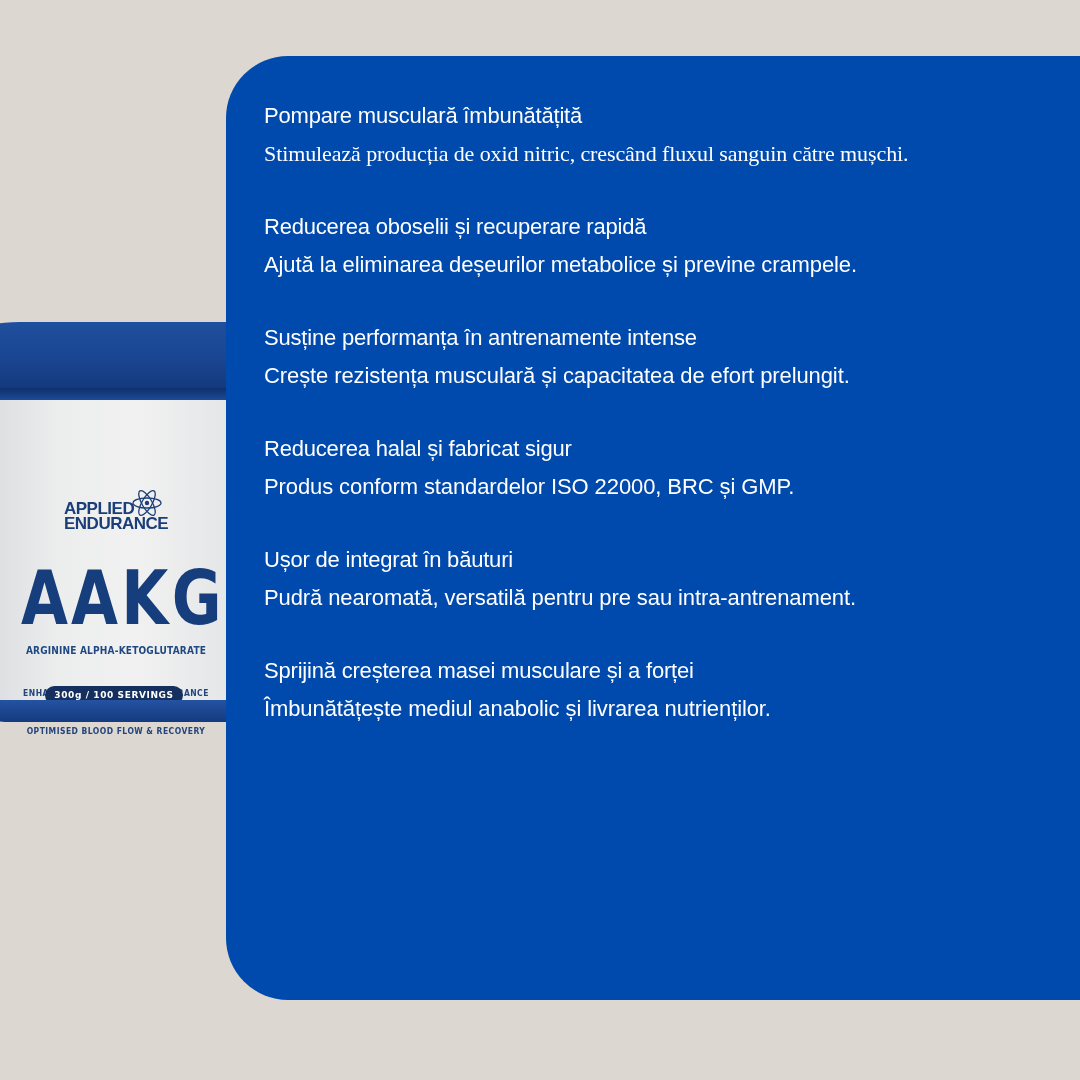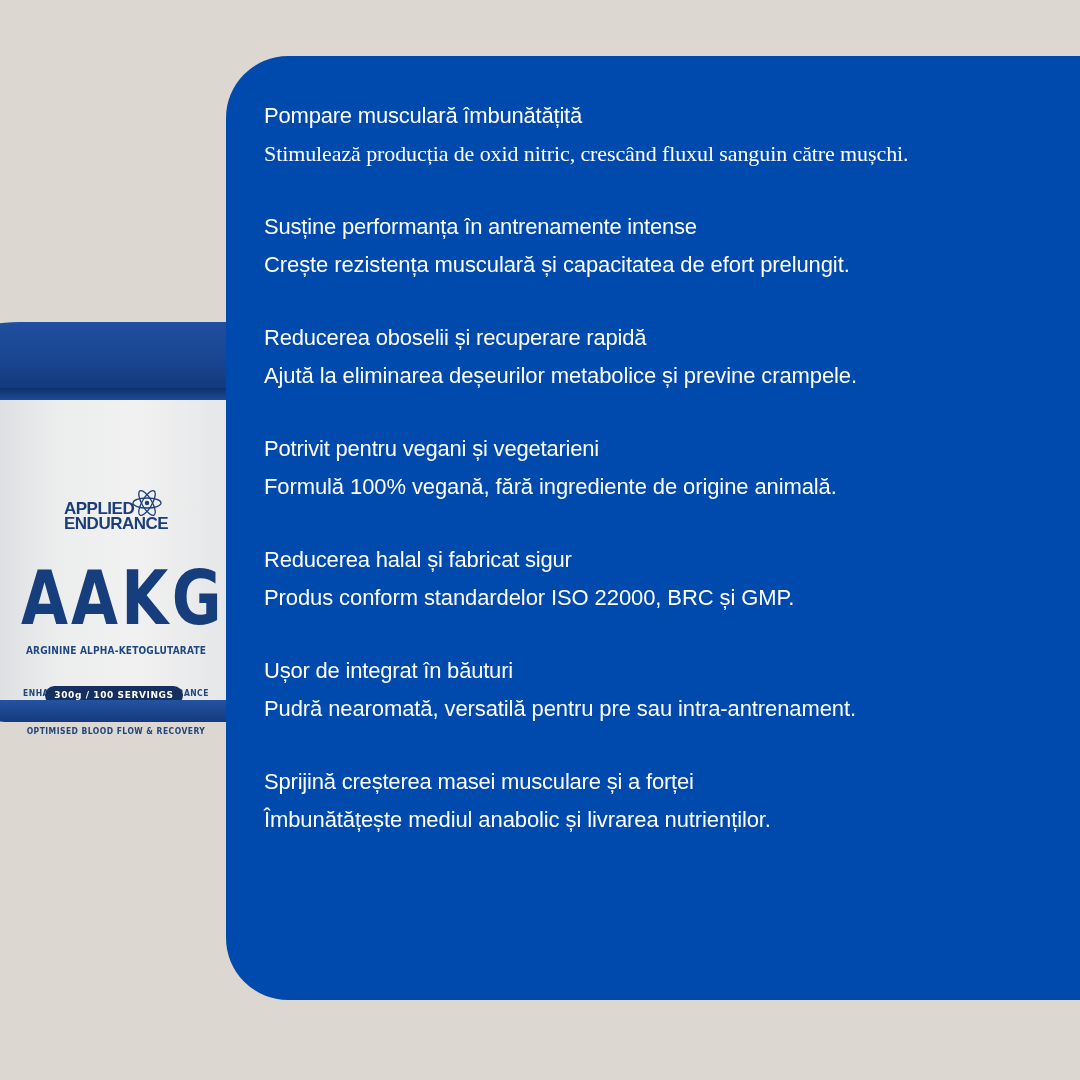--- a/index.html
+++ b/index.html
@@ -116,30 +116,26 @@
 </div>
 
 <div class="panel"></div>
 
 <div class="benefits">
   <div class="benefit">
     <div class="benefit-title">Pompare musculară îmbunătățită</div>
     <div class="benefit-desc" style="width:740px;font-family:Liberation Serif, serif;">Stimulează producția de oxid nitric, crescând fluxul sanguin către mușchi.</div>
   </div>
   <div class="benefit">
-    <div class="benefit-title">Susține performanța în antrenamente intense</div>
-    <div class="benefit-desc">Crește rezistența musculară și capacitatea de efort prelungit.</div>
-  </div>
-  <div class="benefit">
     <div class="benefit-title">Reducerea oboselii și recuperare rapidă</div>
     <div class="benefit-desc">Ajută la eliminarea deșeurilor metabolice și previne crampele.</div>
   </div>
   <div class="benefit">
-    <div class="benefit-title">Potrivit pentru vegani și vegetarieni</div>
-    <div class="benefit-desc">Formulă 100% vegană, fără ingrediente de origine animală.</div>
+    <div class="benefit-title">Susține performanța în antrenamente intense</div>
+    <div class="benefit-desc">Crește rezistența musculară și capacitatea de efort prelungit.</div>
   </div>
   <div class="benefit">
     <div class="benefit-title">Reducerea halal și fabricat sigur</div>
     <div class="benefit-desc">Produs conform standardelor ISO 22000, BRC și GMP.</div>
   </div>
   <div class="benefit">
     <div class="benefit-title">Ușor de integrat în băuturi</div>
     <div class="benefit-desc">Pudră nearomată, versatilă pentru pre sau intra-antrenament.</div>
   </div>
   <div class="benefit">

